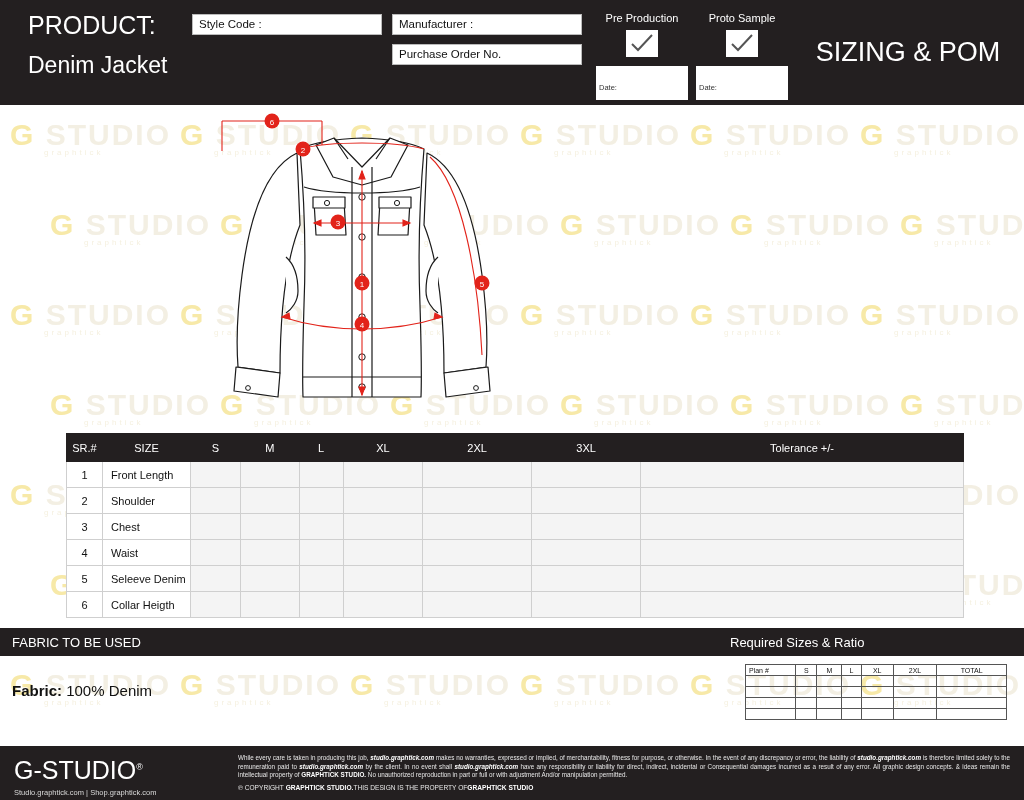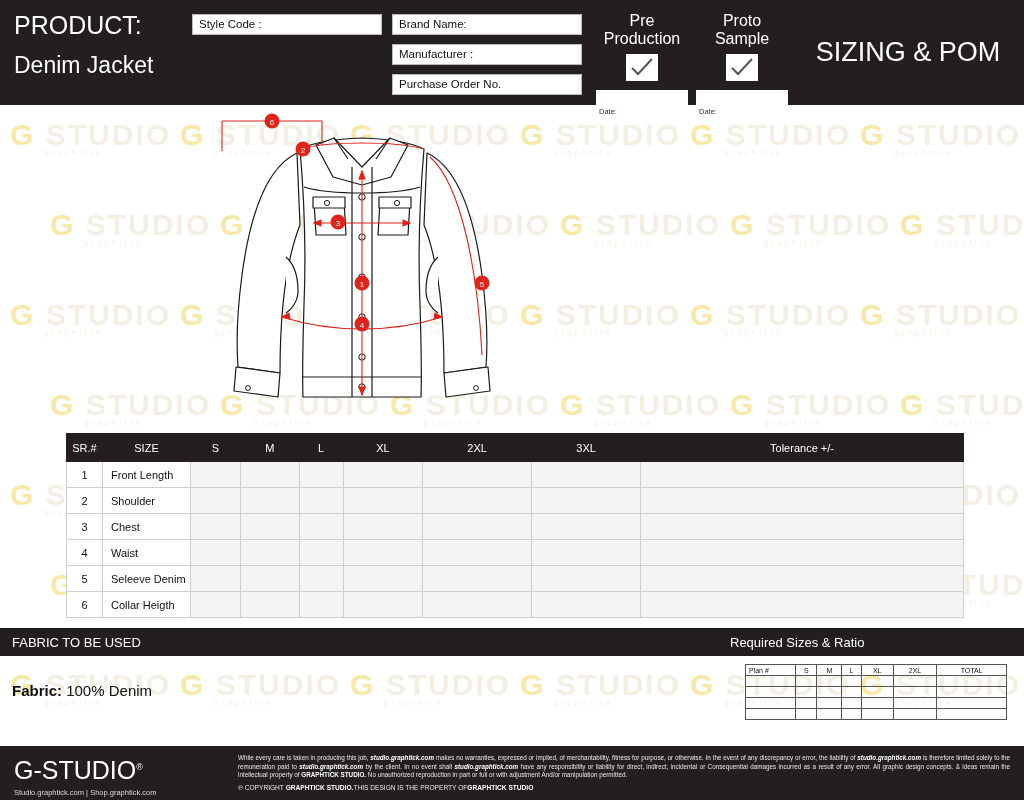--- a/index.html
+++ b/index.html
@@ -44,21 +44,21 @@
   .header {
     position:relative; z-index:2;
     height:105px;
     background:#231f20;
     color:#fff;
     display:flex;
     align-items:stretch;
   }
   .product-block {
     width:192px;
-    padding:10px 0 0 14px;
+    padding:10px 0 0 28px;
   }
   .product-label {
     font-size:25px;
     font-weight:normal;
     letter-spacing:0px;
     line-height:30px;
   }
   .product-name {
     font-size:23px;
     line-height:30px;
@@ -80,21 +80,21 @@
     border:1px solid #bbb;
   }
   .checks-block {
     width:200px;
     display:flex;
     padding-top:12px;
     gap:8px;
     justify-content:center;
   }
   .check-col { width:92px; text-align:center; }
-  .check-title { font-size:16px; margin-bottom:6px; }
+  .check-title { font-size:11px; margin-bottom:6px; }
   .check-box {
     width:32px; height:27px;
     background:#fff;
     margin:0 auto 9px auto;
     position:relative;
   }
   .check-box svg { position:absolute; left:4px; top:3px; }
   .date-box {
     background:#fff;
     color:#333;
@@ -289,21 +289,20 @@
   <div class="product-block">
     <div class="product-label">PRODUCT:</div>
     <div class="product-name">Denim Jacket</div>
   </div>
 
   <div class="fields-block">
     <div class="fields-col">
       <div class="field">Style Code :</div>
     </div>
     <div class="fields-col">
-      <div class="field">Brand Name:</div>
       <div class="field">Manufacturer :</div>
       <div class="field">Purchase Order No.</div>
     </div>
   </div>
 
   <div class="checks-block">
     <div class="check-col">
       <div class="check-title">Pre Production</div>
       <div class="check-box">
         <svg width="24" height="21" viewBox="0 0 24 21">

